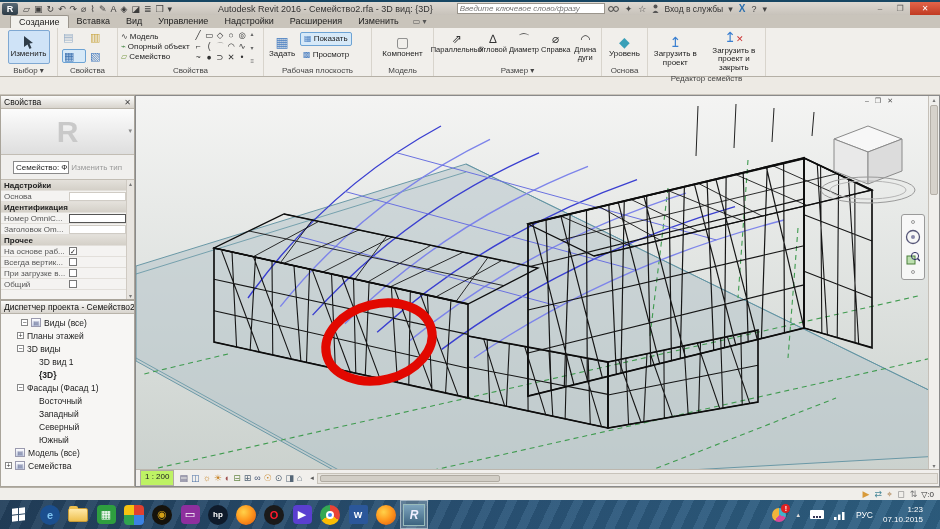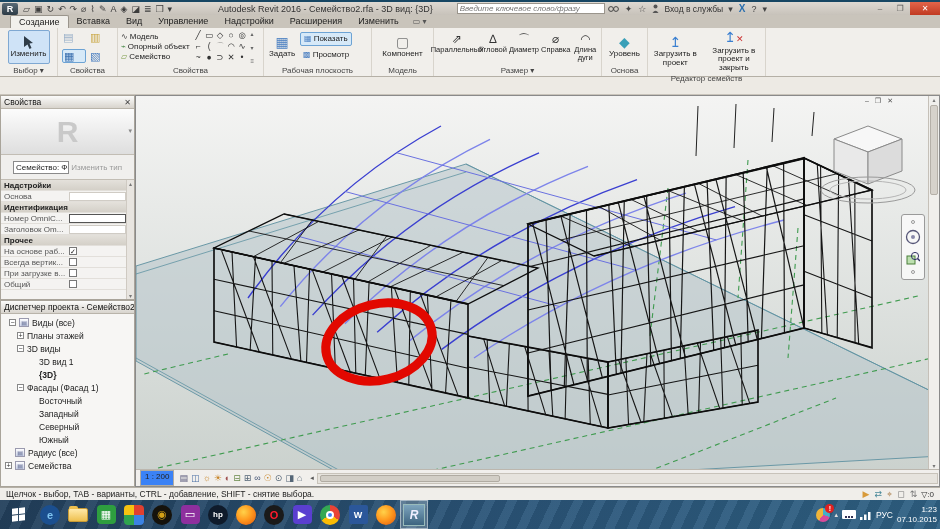--- a/index.html
+++ b/index.html
@@ -84,21 +84,21 @@
 
   
   .viewport{position:relative;flex:1;border:1px solid #8a8a8a;background:#eee;overflow:hidden}
   #scene{position:absolute;left:0;top:0}
   .vwinctl{position:absolute;top:1px;right:46px;display:flex;gap:6px;color:#555;font-size:7px}
   .vscroll{position:absolute;right:0;top:0;bottom:17px;width:11px;background:#f0efec;border-left:1px solid #c5c0b8;display:flex;flex-direction:column;font-size:6px;color:#777;text-align:center}
   .vscroll .thumb{margin:2px 1px;height:90px;background:#d6d2cb;border:1px solid #b5b0a8;border-radius:2px}
   .navbar{position:absolute;right:14px;top:118px;width:24px;height:66px;background:rgba(248,248,248,.9);border:1px solid #9a9a9a;border-radius:3px;display:flex;flex-direction:column;align-items:center;justify-content:space-around;padding:2px 0}
   .navdot{width:4px;height:4px;border:1px solid #999;border-radius:50%}
   .viewbar{position:absolute;left:0;right:0;bottom:0;height:17px;background:#f1efec;border-top:1px solid #bcb7ae;display:flex;align-items:center;padding-left:4px}
-  .scalebtn{border:1px solid #b0aba2;background:#3b82f6;font-size:8px;padding:0 4px;height:16px;line-height:11px;margin-right:5px}
+  .scalebtn{border:1px solid #b0aba2;background:#bef264;font-size:8px;padding:0 4px;height:16px;line-height:11px;margin-right:5px}
   #viewctls{display:flex;gap:3px;align-items:center}
   #viewctls span{font-size:9px;line-height:12px}
   .hsa{margin-left:8px;font-size:7px;color:#555}
   .hstrack{flex:1;height:11px;margin:0 1px 0 3px;background:#e6e3dd;border:1px solid #c8c3ba;position:relative}
   .hsthumb{position:absolute;left:2px;top:1px;width:180px;height:7px;background:#d2cec6;border:1px solid #b0aba2;border-radius:2px}
 
   
   .statusbar{height:13px;background:#f0eeea;border-top:1px solid #b5b0a6;display:flex;align-items:center;padding:0 6px;font-size:8.5px;color:#222}
   #statusicons{margin-left:auto;display:flex;gap:5px;align-items:center;font-size:9px}
   .filterlbl{font-size:8px;color:#333}
@@ -114,21 +114,21 @@
   .ic-circle{width:20px;height:20px;border-radius:50%;display:flex;align-items:center;justify-content:center;font-weight:bold}
   .ic-square{width:19px;height:19px;border-radius:4px;display:flex;align-items:center;justify-content:center;font-weight:bold}
   .ic-folder{width:20px;height:14px;background:linear-gradient(#ffe9a8,#eec04f);border-radius:2px;position:relative;border:1px solid #c89b35}
   .ic-folder:before{content:"";position:absolute;left:0;top:-3px;width:9px;height:3px;background:#eec04f;border-radius:2px 2px 0 0}
   .ic-ff{width:20px;height:20px;border-radius:50%;background:radial-gradient(circle at 38% 35%,#ffd24a 0%,#ff9a1f 45%,#e0550c 100%)}
   .ic-chrome{width:20px;height:20px;border-radius:50%;background:conic-gradient(#ea4335 0 33%,#fbbc05 0 66%,#34a853 0 100%);display:flex;align-items:center;justify-content:center}
   .ic-chrome i{width:8px;height:8px;border-radius:50%;background:#4285f4;border:2px solid #fff}
   .ic-word{width:19px;height:19px;background:#2b579a;color:#fff;font-weight:bold;display:flex;align-items:center;justify-content:center;border-radius:2px}
   .ic-revit{width:22px;height:22px;background:linear-gradient(#7da4bd,#3d6480);color:#eef;font-style:italic;font-weight:bold;font-size:12px;display:flex;align-items:center;justify-content:center;border:1px solid #9bb}
   .ic-multi{width:20px;height:20px;border-radius:4px;background:conic-gradient(#e04030 0 25%,#3b82e3 0 50%,#2ea44f 0 75%,#f5c211 0 100%)}
-  .tray{margin-left:auto;display:flex;align-items:center;gap:4px;padding-right:3px;z-index:1;color:#fff}
+  .tray{margin-left:auto;display:flex;align-items:center;gap:10px;padding-right:17px;z-index:1;color:#fff}
   .trayalert{width:14px;height:14px;border-radius:50%;background:conic-gradient(#45b0c8 0 30%,#d84a9a 30% 60%,#f0b53a 60% 100%);position:relative}
   .trayalert b{position:absolute;right:-4px;top:-4px;width:9px;height:9px;border-radius:50%;background:#e02020;color:#fff;font-size:7px;line-height:9px;text-align:center}
   .kbd{width:14px;height:9px;background:#fff;border-radius:1px;display:flex;align-items:flex-end;justify-content:center;gap:1px;padding-bottom:1px}
   .kbd i{width:2px;height:2px;background:#335}
   .traytxt{font-size:8.5px;color:#fff}
   .clock{font-size:8px;color:#fff;text-align:right;line-height:1.15}
 </style>
 </head>
 <body>
 
@@ -413,21 +413,21 @@
             </div>
           </div>
       </div>
 
       <div class="palette" style="flex:1">
         <div class="pal-hdr">
           <span>Диспетчер проекта - Семейство2.rfa</span>
 
         </div>
         <div id="tree">
-            <div class="titem" style="padding-left: 8px;">
+            <div class="titem" style="padding-left: 20px;">
               <span class="exp">−</span>
               <span class="tico">▤</span>
               <span>Виды (все)</span>
             </div>
             <div class="titem" style="padding-left: 16px;">
               <span class="exp">+</span>
               <span>Планы этажей</span>
             </div>
             <div class="titem" style="padding-left: 16px;">
               <span class="exp">−</span>
@@ -457,21 +457,21 @@
               <span class="spc"></span>
               <span>Северный</span>
             </div>
             <div class="titem" style="padding-left: 28px;">
               <span class="spc"></span>
               <span>Южный</span>
             </div>
             <div class="titem" style="padding-left: 4px;">
               <span class="spc"></span>
               <span class="tico">▤</span>
-              <span>Радиус (все)</span>
+              <span>Модель (все)</span>
             </div>
             <div class="titem" style="padding-left: 4px;">
               <span class="exp">+</span>
               <span class="tico">▤</span>
               <span>Семейства</span>
             </div>
           </div>
       </div>
     </div>
 
@@ -578,21 +578,20 @@
           </span>
         <span class="hsa">◂</span>
         <div class="hstrack">
             <div class="hsthumb"></div>
           </div>
       </div>
     </div>
   </div>
 
   <div class="statusbar">
-    <span>Щелчок - выбор, TAB - варианты, CTRL - добавление, SHIFT - снятие выбора.</span>
     <span id="statusicons">
         <span style="color: rgb(216, 154, 58);">▶</span>
         <span style="color: rgb(74, 138, 154);">⇄</span>
         <span style="color: rgb(176, 136, 90);">⌖</span>
         <span style="color: rgb(119, 119, 119);">◻</span>
         <span style="color: rgb(119, 119, 119);">⇅</span>
       </span>
     <span class="filterlbl" style="margin-left:4px">▽</span>
     <span class="filterlbl">:0</span>
   </div>

